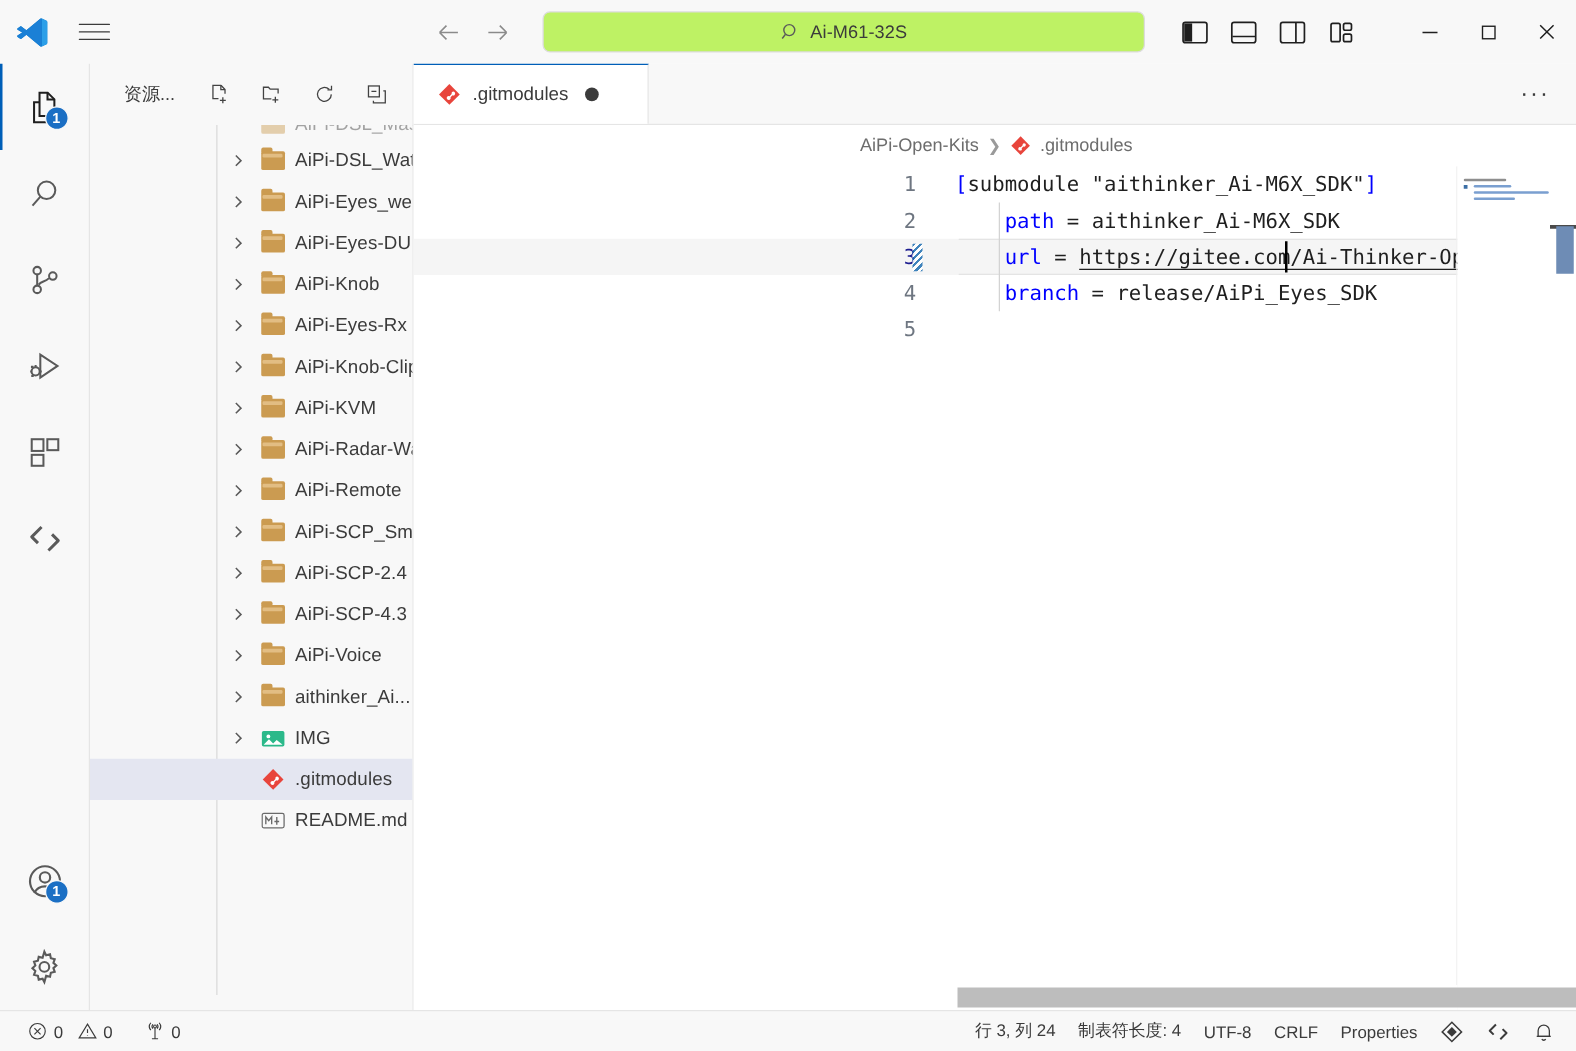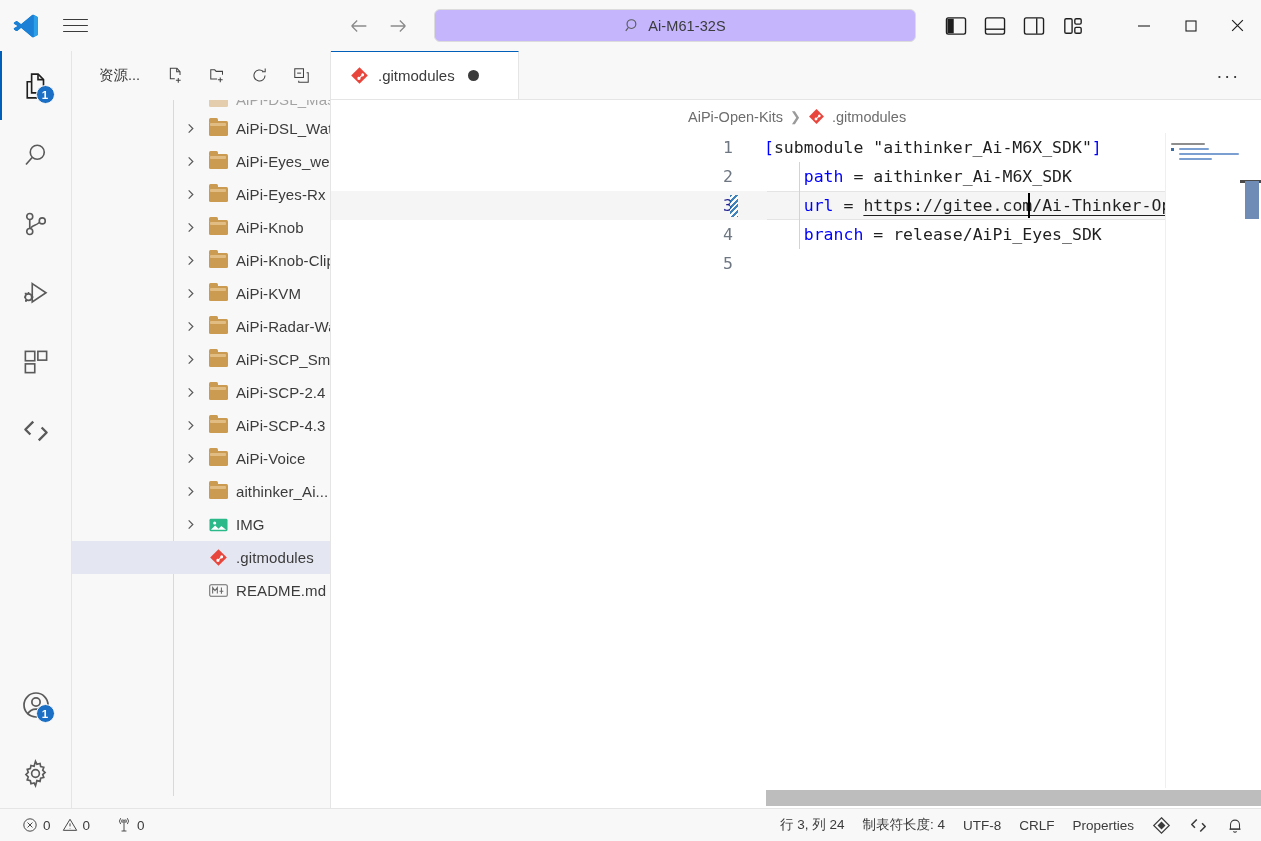--- a/index.html
+++ b/index.html
@@ -40,21 +40,21 @@
     position: absolute; left: 348px; top: 0; height: 51px;
     display: flex; align-items: center; gap: 17px;
   }
   .navarrow {
     width: 22px; height: 22px; display: flex; align-items: center; justify-content: center;
     color: #8a8a8a; font-size: 21px; line-height: 1; cursor: pointer;
   }
   .tb-search {
     position: absolute; left: 434px; top: 9px;
     width: 482px; height: 33px;
-    background: #c4b5fd;
+    background: #bef264;
     border: 1px solid #dcdcdc;
     border-radius: 6px;
     display: flex; align-items: center; justify-content: center;
     gap: 7px;
     cursor: text;
   }
   .tb-search .s-txt { font-size: 14.5px; color: #3b3b3b; letter-spacing: .1px;}
   .tb-layouts {
     position: absolute; left: 936px; top: 0; height: 51px;
     display: flex; align-items: center; gap: 0px;
@@ -556,42 +556,53 @@
             </div>
             <div class="row">
               <span class="chev">
                 <svg width="11" height="11" viewBox="0 0 12 12" fill="none" stroke="#5a5a5a" stroke-width="1.35">
                   <path d="M4 1.5 8.5 6 4 10.5"></path>
                 </svg>
               </span>
               <span class="ico">
                 <span class="folder"></span>
               </span>
+              <span class="lbl">AiPi-Eyes-DU</span>
+            </div>
+            <div class="row">
+              <span class="chev">
+                <svg width="11" height="11" viewBox="0 0 12 12" fill="none" stroke="#5a5a5a" stroke-width="1.35">
+                  <path d="M4 1.5 8.5 6 4 10.5"></path>
+                </svg>
+              </span>
+              <span class="ico">
+                <span class="folder"></span>
+              </span>
+              <span class="lbl">AiPi-Knob</span>
+            </div>
+            <div class="row">
+              <span class="chev">
+                <svg width="11" height="11" viewBox="0 0 12 12" fill="none" stroke="#5a5a5a" stroke-width="1.35">
+                  <path d="M4 1.5 8.5 6 4 10.5"></path>
+                </svg>
+              </span>
+              <span class="ico">
+                <span class="folder"></span>
+              </span>
               <span class="lbl">AiPi-Eyes-Rx</span>
             </div>
             <div class="row">
               <span class="chev">
                 <svg width="11" height="11" viewBox="0 0 12 12" fill="none" stroke="#5a5a5a" stroke-width="1.35">
                   <path d="M4 1.5 8.5 6 4 10.5"></path>
                 </svg>
               </span>
               <span class="ico">
                 <span class="folder"></span>
               </span>
-              <span class="lbl">AiPi-Knob</span>
-            </div>
-            <div class="row">
-              <span class="chev">
-                <svg width="11" height="11" viewBox="0 0 12 12" fill="none" stroke="#5a5a5a" stroke-width="1.35">
-                  <path d="M4 1.5 8.5 6 4 10.5"></path>
-                </svg>
-              </span>
-              <span class="ico">
-                <span class="folder"></span>
-              </span>
               <span class="lbl">AiPi-Knob-ClipsT...</span>
             </div>
             <div class="row">
               <span class="chev">
                 <svg width="11" height="11" viewBox="0 0 12 12" fill="none" stroke="#5a5a5a" stroke-width="1.35">
                   <path d="M4 1.5 8.5 6 4 10.5"></path>
                 </svg>
               </span>
               <span class="ico">
                 <span class="folder"></span>
@@ -601,20 +612,31 @@
             <div class="row">
               <span class="chev">
                 <svg width="11" height="11" viewBox="0 0 12 12" fill="none" stroke="#5a5a5a" stroke-width="1.35">
                   <path d="M4 1.5 8.5 6 4 10.5"></path>
                 </svg>
               </span>
               <span class="ico">
                 <span class="folder"></span>
               </span>
               <span class="lbl">AiPi-Radar-Wake...</span>
+            </div>
+            <div class="row">
+              <span class="chev">
+                <svg width="11" height="11" viewBox="0 0 12 12" fill="none" stroke="#5a5a5a" stroke-width="1.35">
+                  <path d="M4 1.5 8.5 6 4 10.5"></path>
+                </svg>
+              </span>
+              <span class="ico">
+                <span class="folder"></span>
+              </span>
+              <span class="lbl">AiPi-Remote</span>
             </div>
             <div class="row">
               <span class="chev">
                 <svg width="11" height="11" viewBox="0 0 12 12" fill="none" stroke="#5a5a5a" stroke-width="1.35">
                   <path d="M4 1.5 8.5 6 4 10.5"></path>
                 </svg>
               </span>
               <span class="ico">
                 <span class="folder"></span>
               </span>

